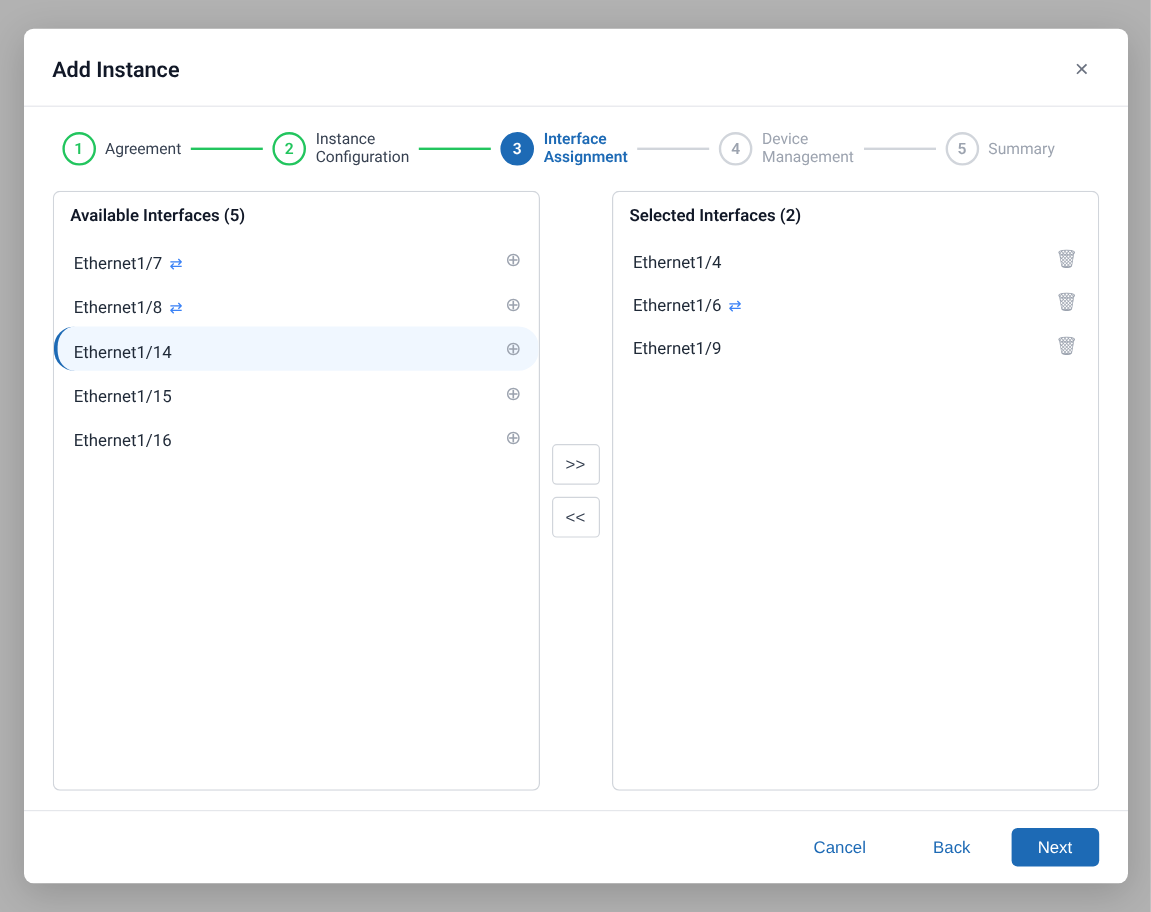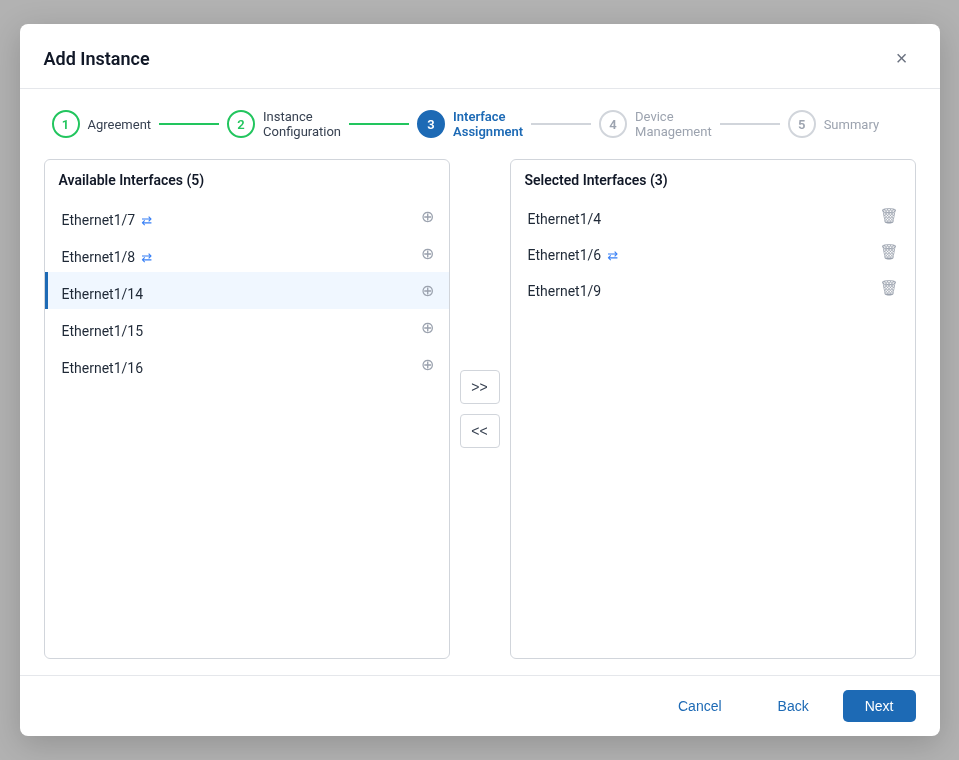--- a/index.html
+++ b/index.html
@@ -145,20 +145,21 @@
       justify-content: space-between;
       padding: 7px 10px 7px 14px;
       font-size: 14px;
       color: #1f2937;
       cursor: pointer;
       border-left: 3px solid transparent;
     }
     .list-item.selected {
       background: #f0f7ff;
       border-left-color: #1d6ab5;
+      border-radius: 17px;
     }
     .list-item-label {
       display: flex;
       align-items: center;
       gap: 6px;
     }
     .share-icon {
       color: #3b82f6;
       font-size: 13px;
     }
@@ -323,21 +324,21 @@
 
         </div>
       </div>
 
       <div class="transfer-col">
         <button class="transfer-btn">&gt;&gt;</button>
         <button class="transfer-btn">&lt;&lt;</button>
       </div>
 
       <div class="panel">
-        <div class="panel-title">Selected Interfaces (3)</div>
+        <div class="panel-title">Selected Interfaces (2)</div>
         <div class="panel-list">
 
           <div class="list-item">
             <div class="list-item-label">
               <span>Ethernet1/4</span>
             </div>
             <span class="trash-icon">🗑</span>
           </div>
 
           <div class="list-item">

